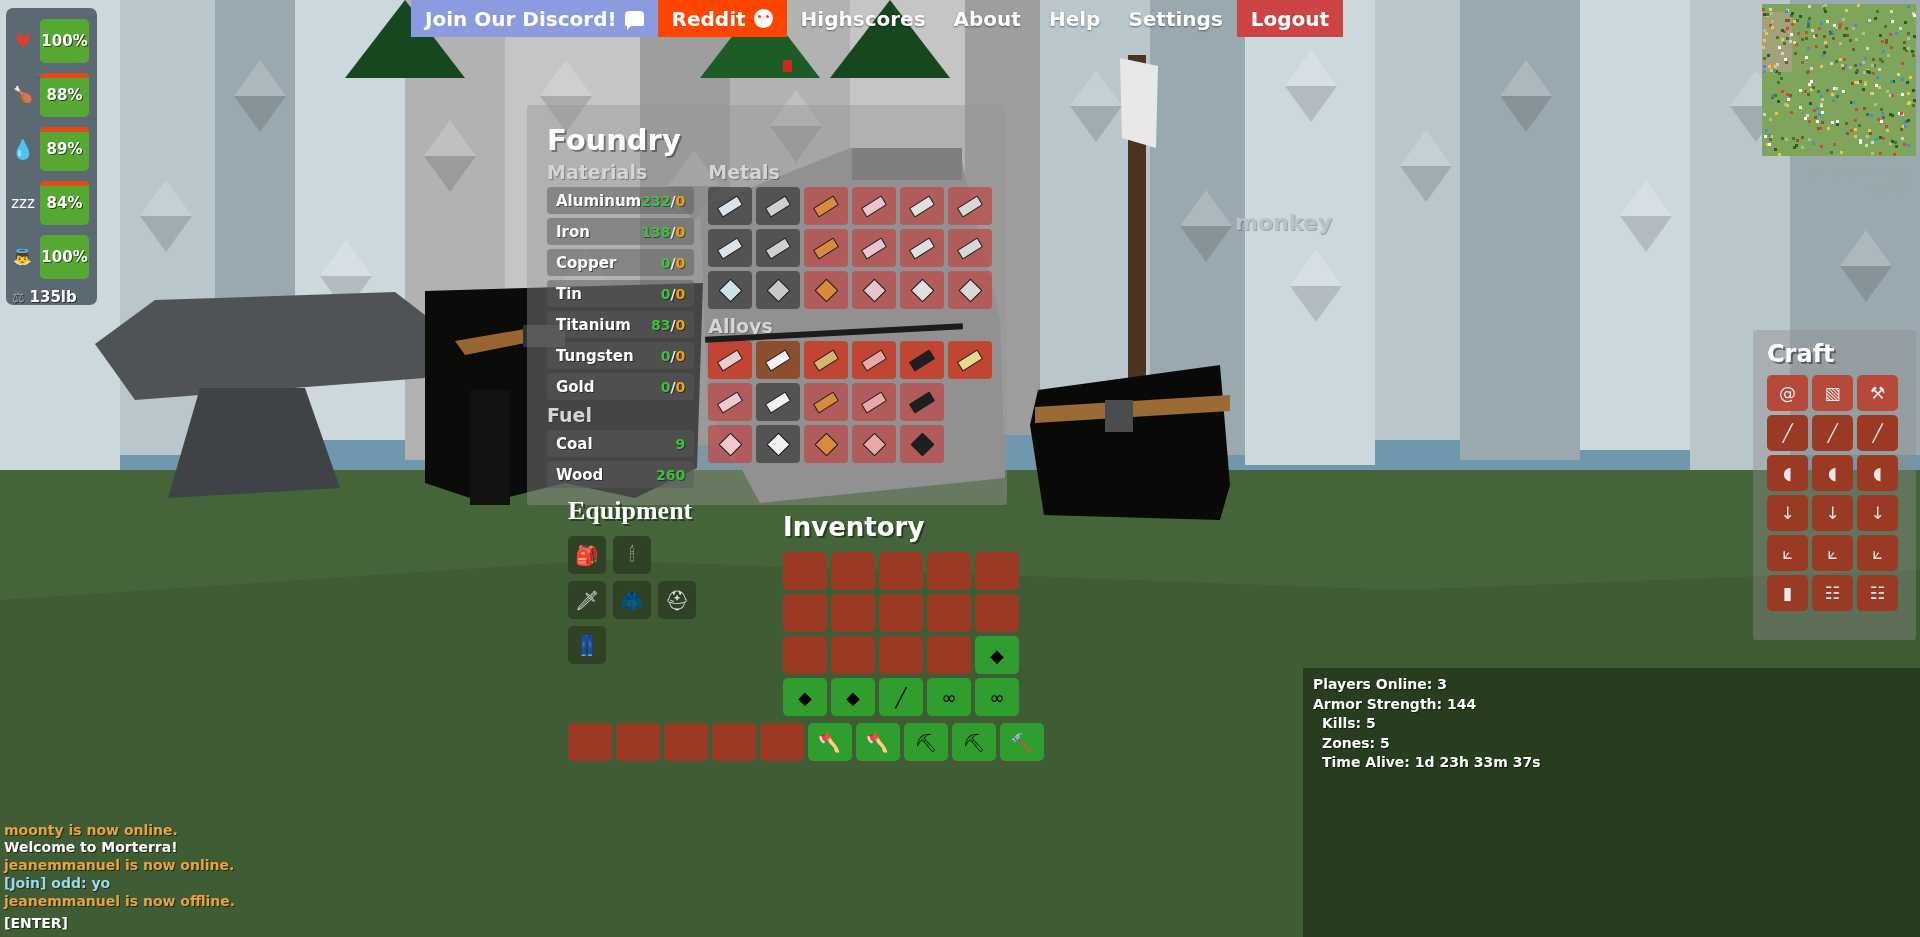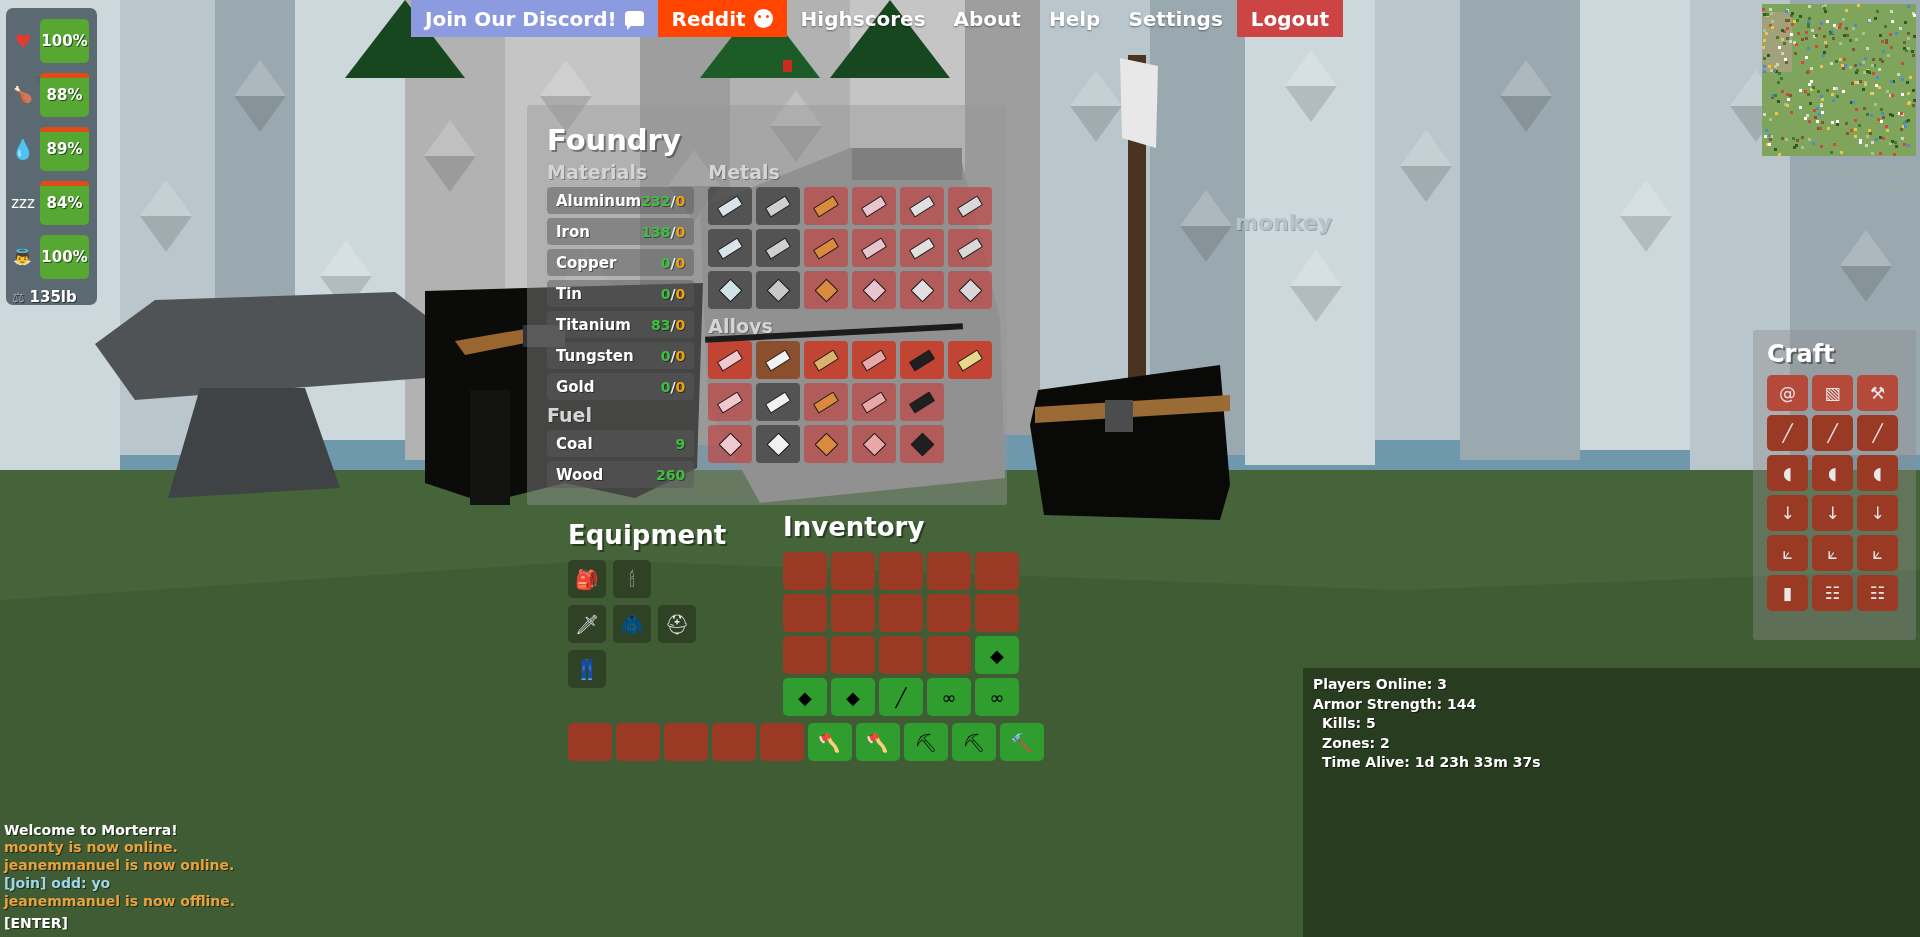--- a/index.html
+++ b/index.html
@@ -257,21 +257,21 @@
   .cube {
     width: 17px; height: 17px; transform: rotate(45deg);
     border: 1px solid #1b1b1b; border-radius: 1px;
   }
   .alloy-bar {
     position: absolute; left: 705px; top: 330px; width: 258px; height: 6px;
     background: #1c1c1c; z-index: 26; transform: rotate(-3deg);
   }
 
   
-  #equipment { position: absolute; left: 568px; top: 520px; z-index: 25; }
+  #equipment { position: absolute; left: 568px; top: 496px; z-index: 25; font-family: Liberation Serif, serif; }
   .panel-title {
     color: #ffffff; font-size: 26px; font-weight: bold;
     text-shadow: 2px 2px 0 rgba(0,0,0,.40); margin-bottom: 10px;
   }
   .eq-grid { display: flex; flex-direction: column; gap: 7px; }
   .eq-row { display: flex; gap: 7px; }
   .eq-slot {
     width: 38px; height: 38px; border-radius: 5px;
     background: #2f4226; display: flex; align-items: center; justify-content: center;
     font-size: 19px; color: #dfe4e6; cursor: pointer;
@@ -1138,26 +1138,26 @@
       <div class="craft-slot">
         <span>☷</span>
       </div>
     </div>
 </div>
 
 <div id="info">
   <div>Players Online: 3</div>
   <div>Armor Strength: 144</div>
   <div class="indent">Kills: 5</div>
-  <div class="indent">Zones: 2</div>
+  <div class="indent">Zones: 5</div>
   <div class="indent">Time Alive: 1d 23h 33m 37s</div>
 </div>
 
 <div id="chat">
   <div id="chat-lines">
+      <div class="chat-line c-orange">moonty is now online.</div>
       <div class="chat-line c-white">Welcome to Morterra!</div>
-      <div class="chat-line c-orange">moonty is now online.</div>
       <div class="chat-line c-orange">jeanemmanuel is now online.</div>
       <div class="chat-line c-near">[Join] odd: yo</div>
       <div class="chat-line c-orange">jeanemmanuel is now offline.</div>
     </div>
   <div class="chat-prompt">[ENTER]</div>
 </div>
 
 </body></html>

